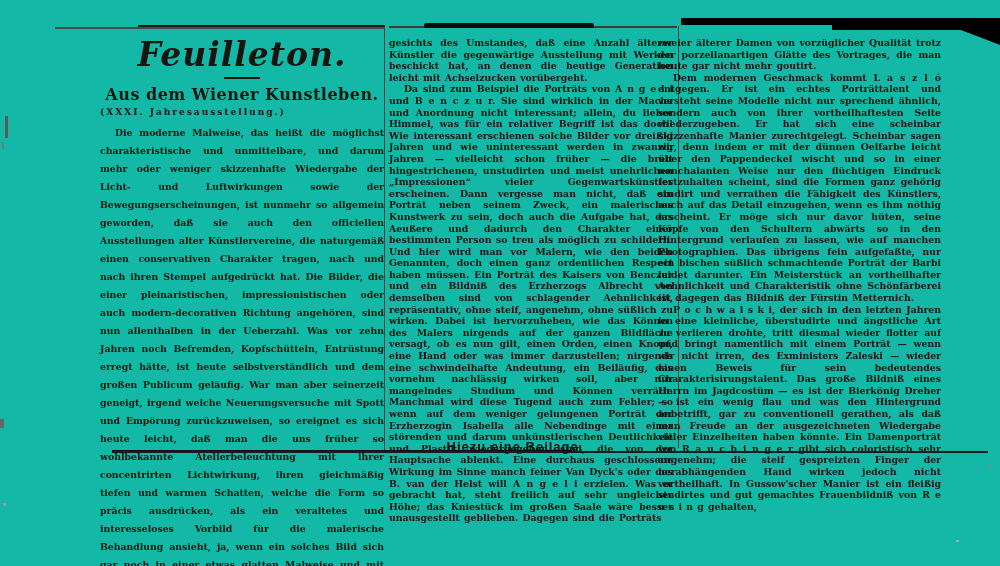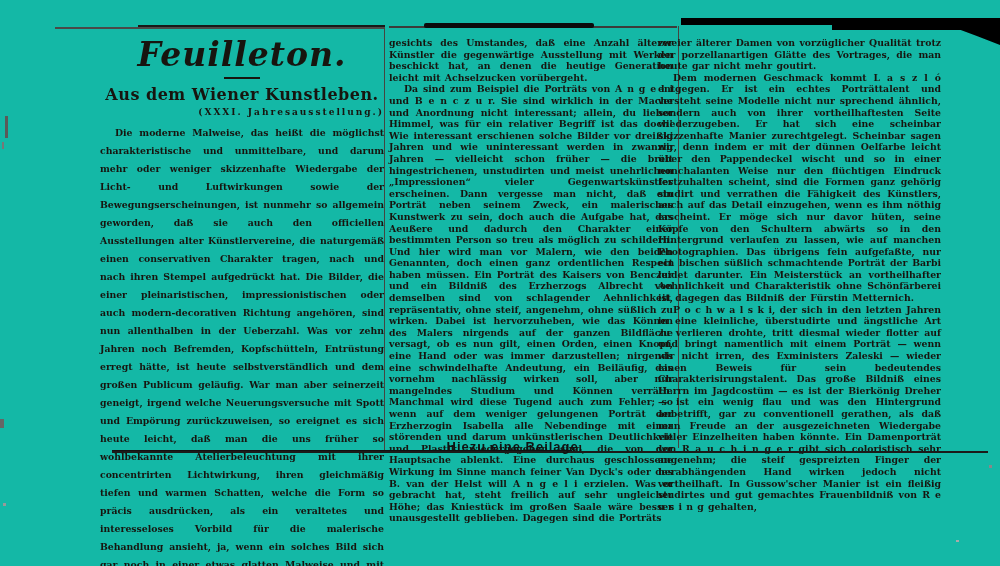--- a/index.html
+++ b/index.html
@@ -45,21 +45,21 @@
     font-family:"DejaVu Serif", serif;
     font-style:italic; font-weight:bold;
     font-size:33px; line-height:1.05; letter-spacing:1px;
   }
   .head-dash{width:36px;height:2px;background:#17150f;margin:0 auto 7px;}
   .head h2{
     margin:0 0 4px; text-align:center;
     font-weight:bold; font-size:16px; line-height:1.1; letter-spacing:.5px;
   }
   .head h3{
-    margin:0 0 7px; text-align:right;
+    margin:0 0 7px; text-align:left;
     font-weight:bold; font-size:9px; letter-spacing:2px;
   }
 
   .body-text{
     margin:0; text-align:justify;
     font-weight:bold;
     font-size:9.3px; line-height:18px;
     word-spacing:1px;
     hyphens:auto;
   }

